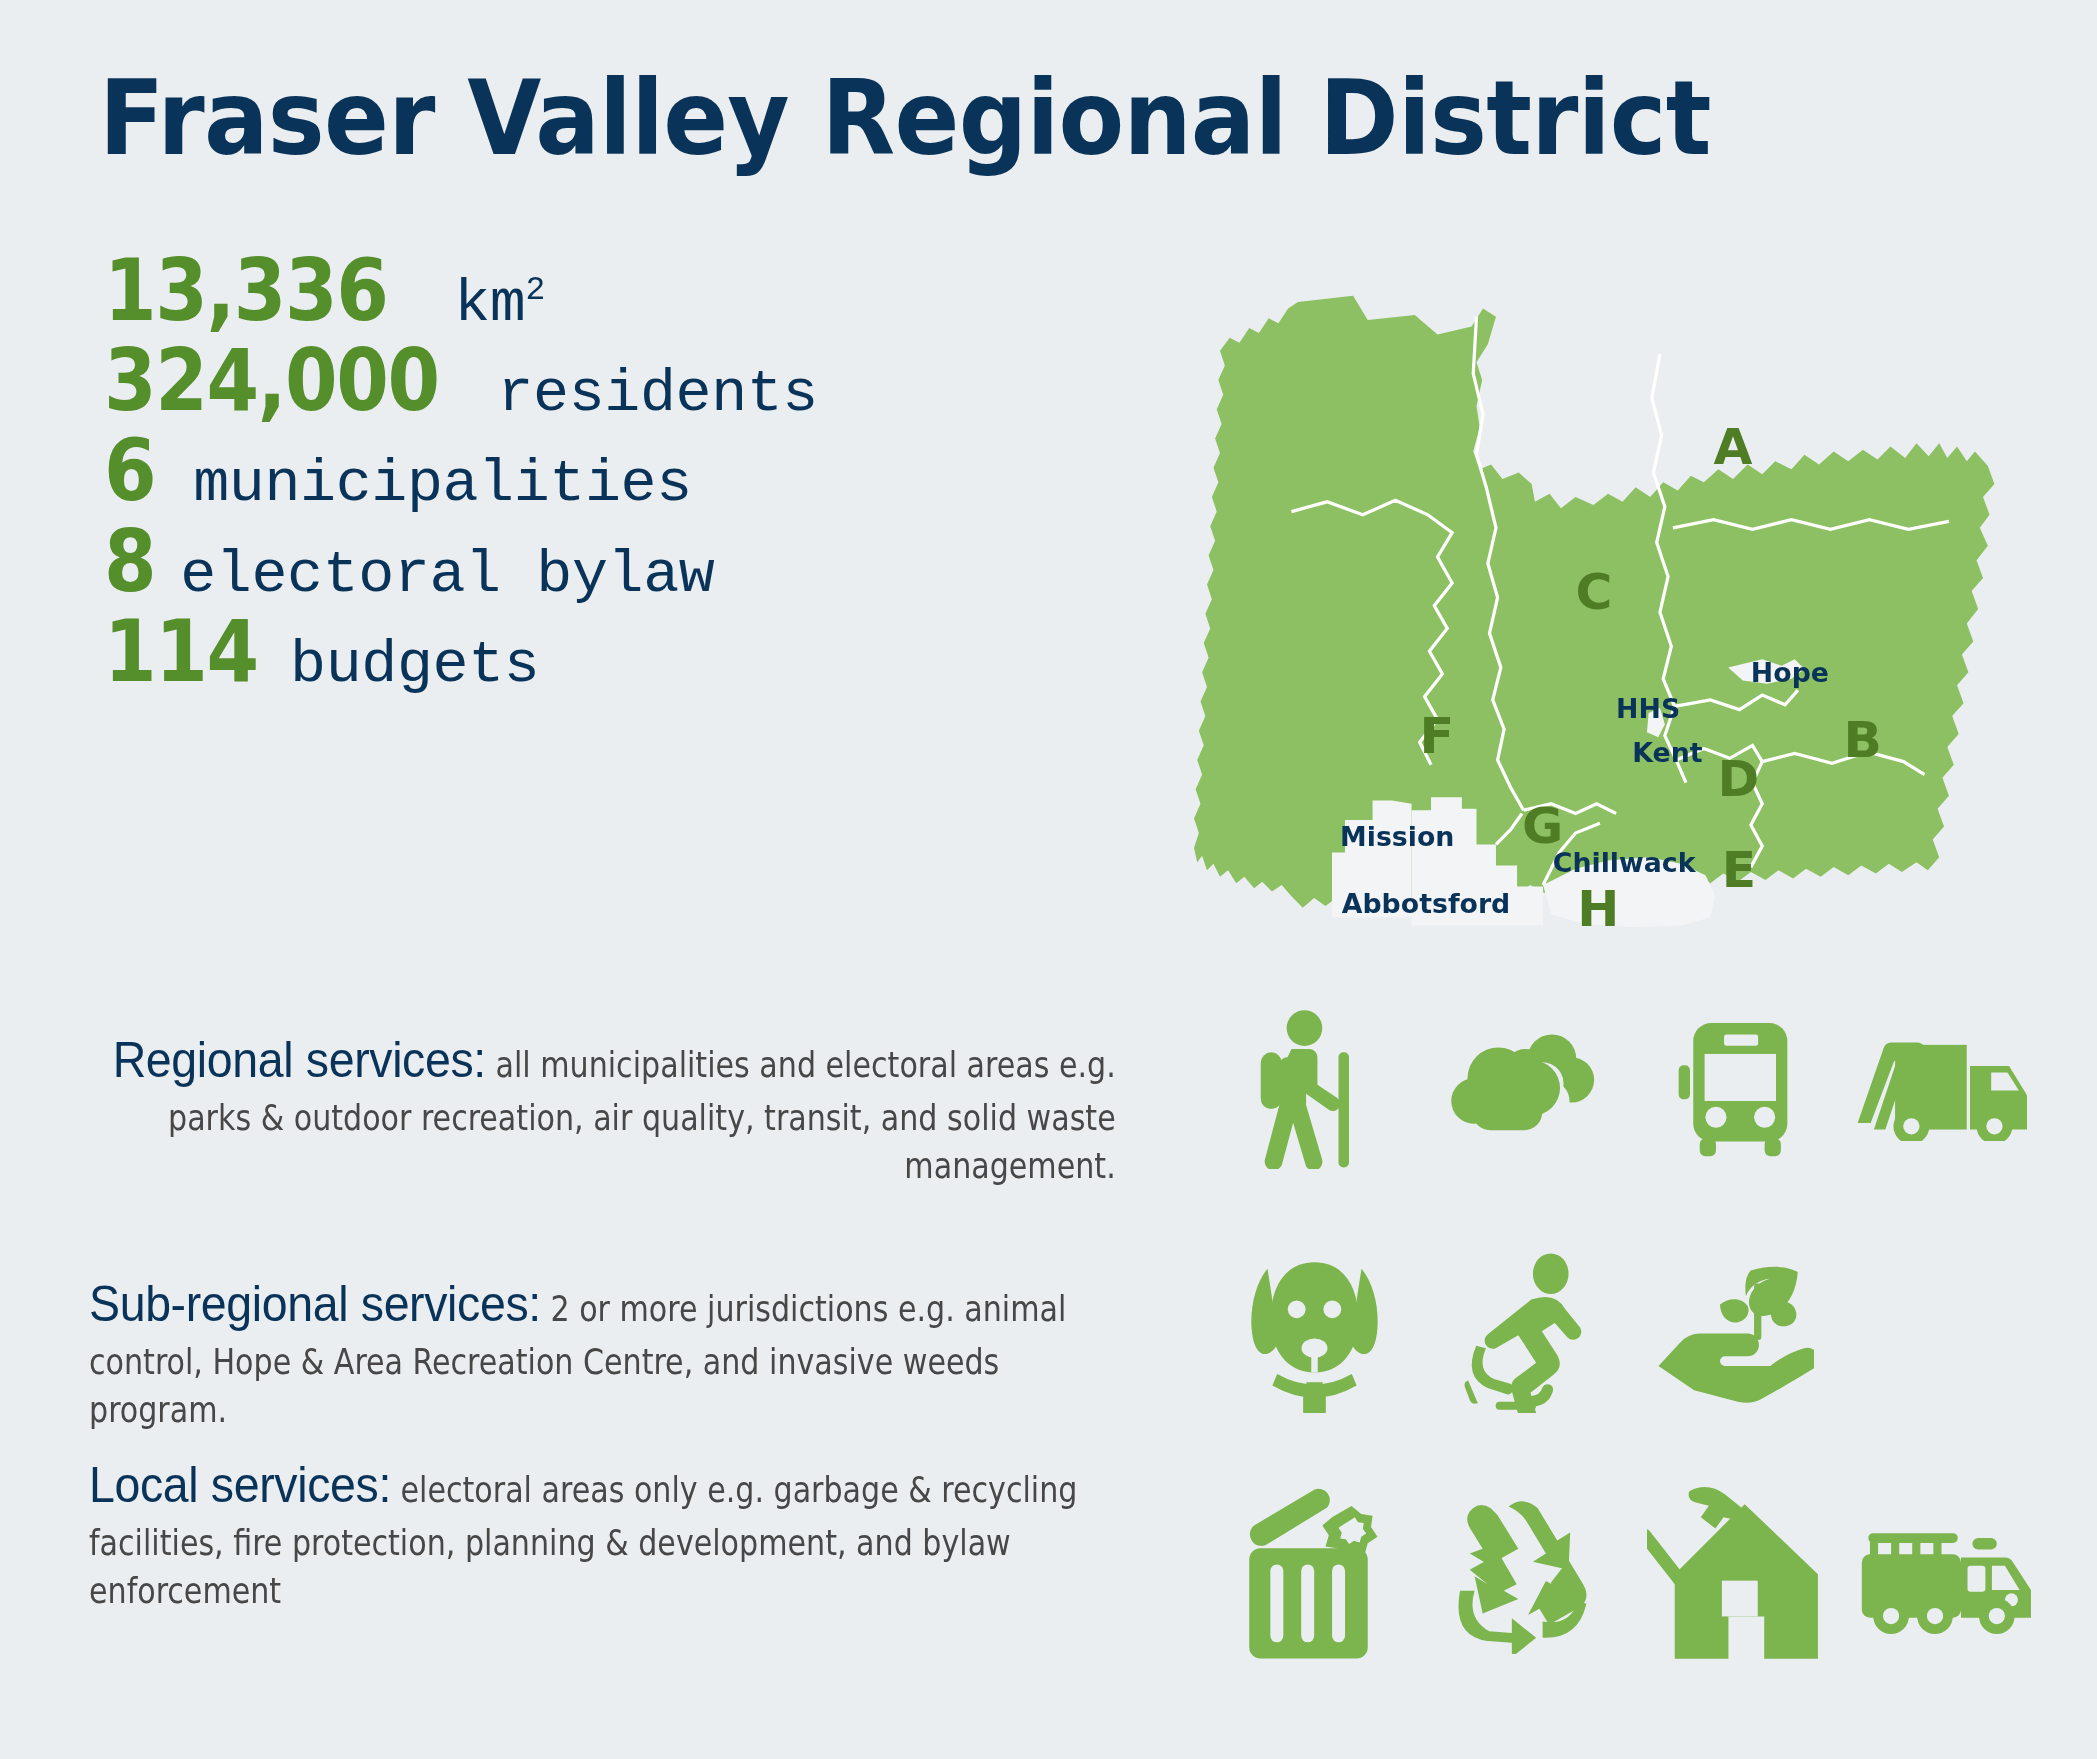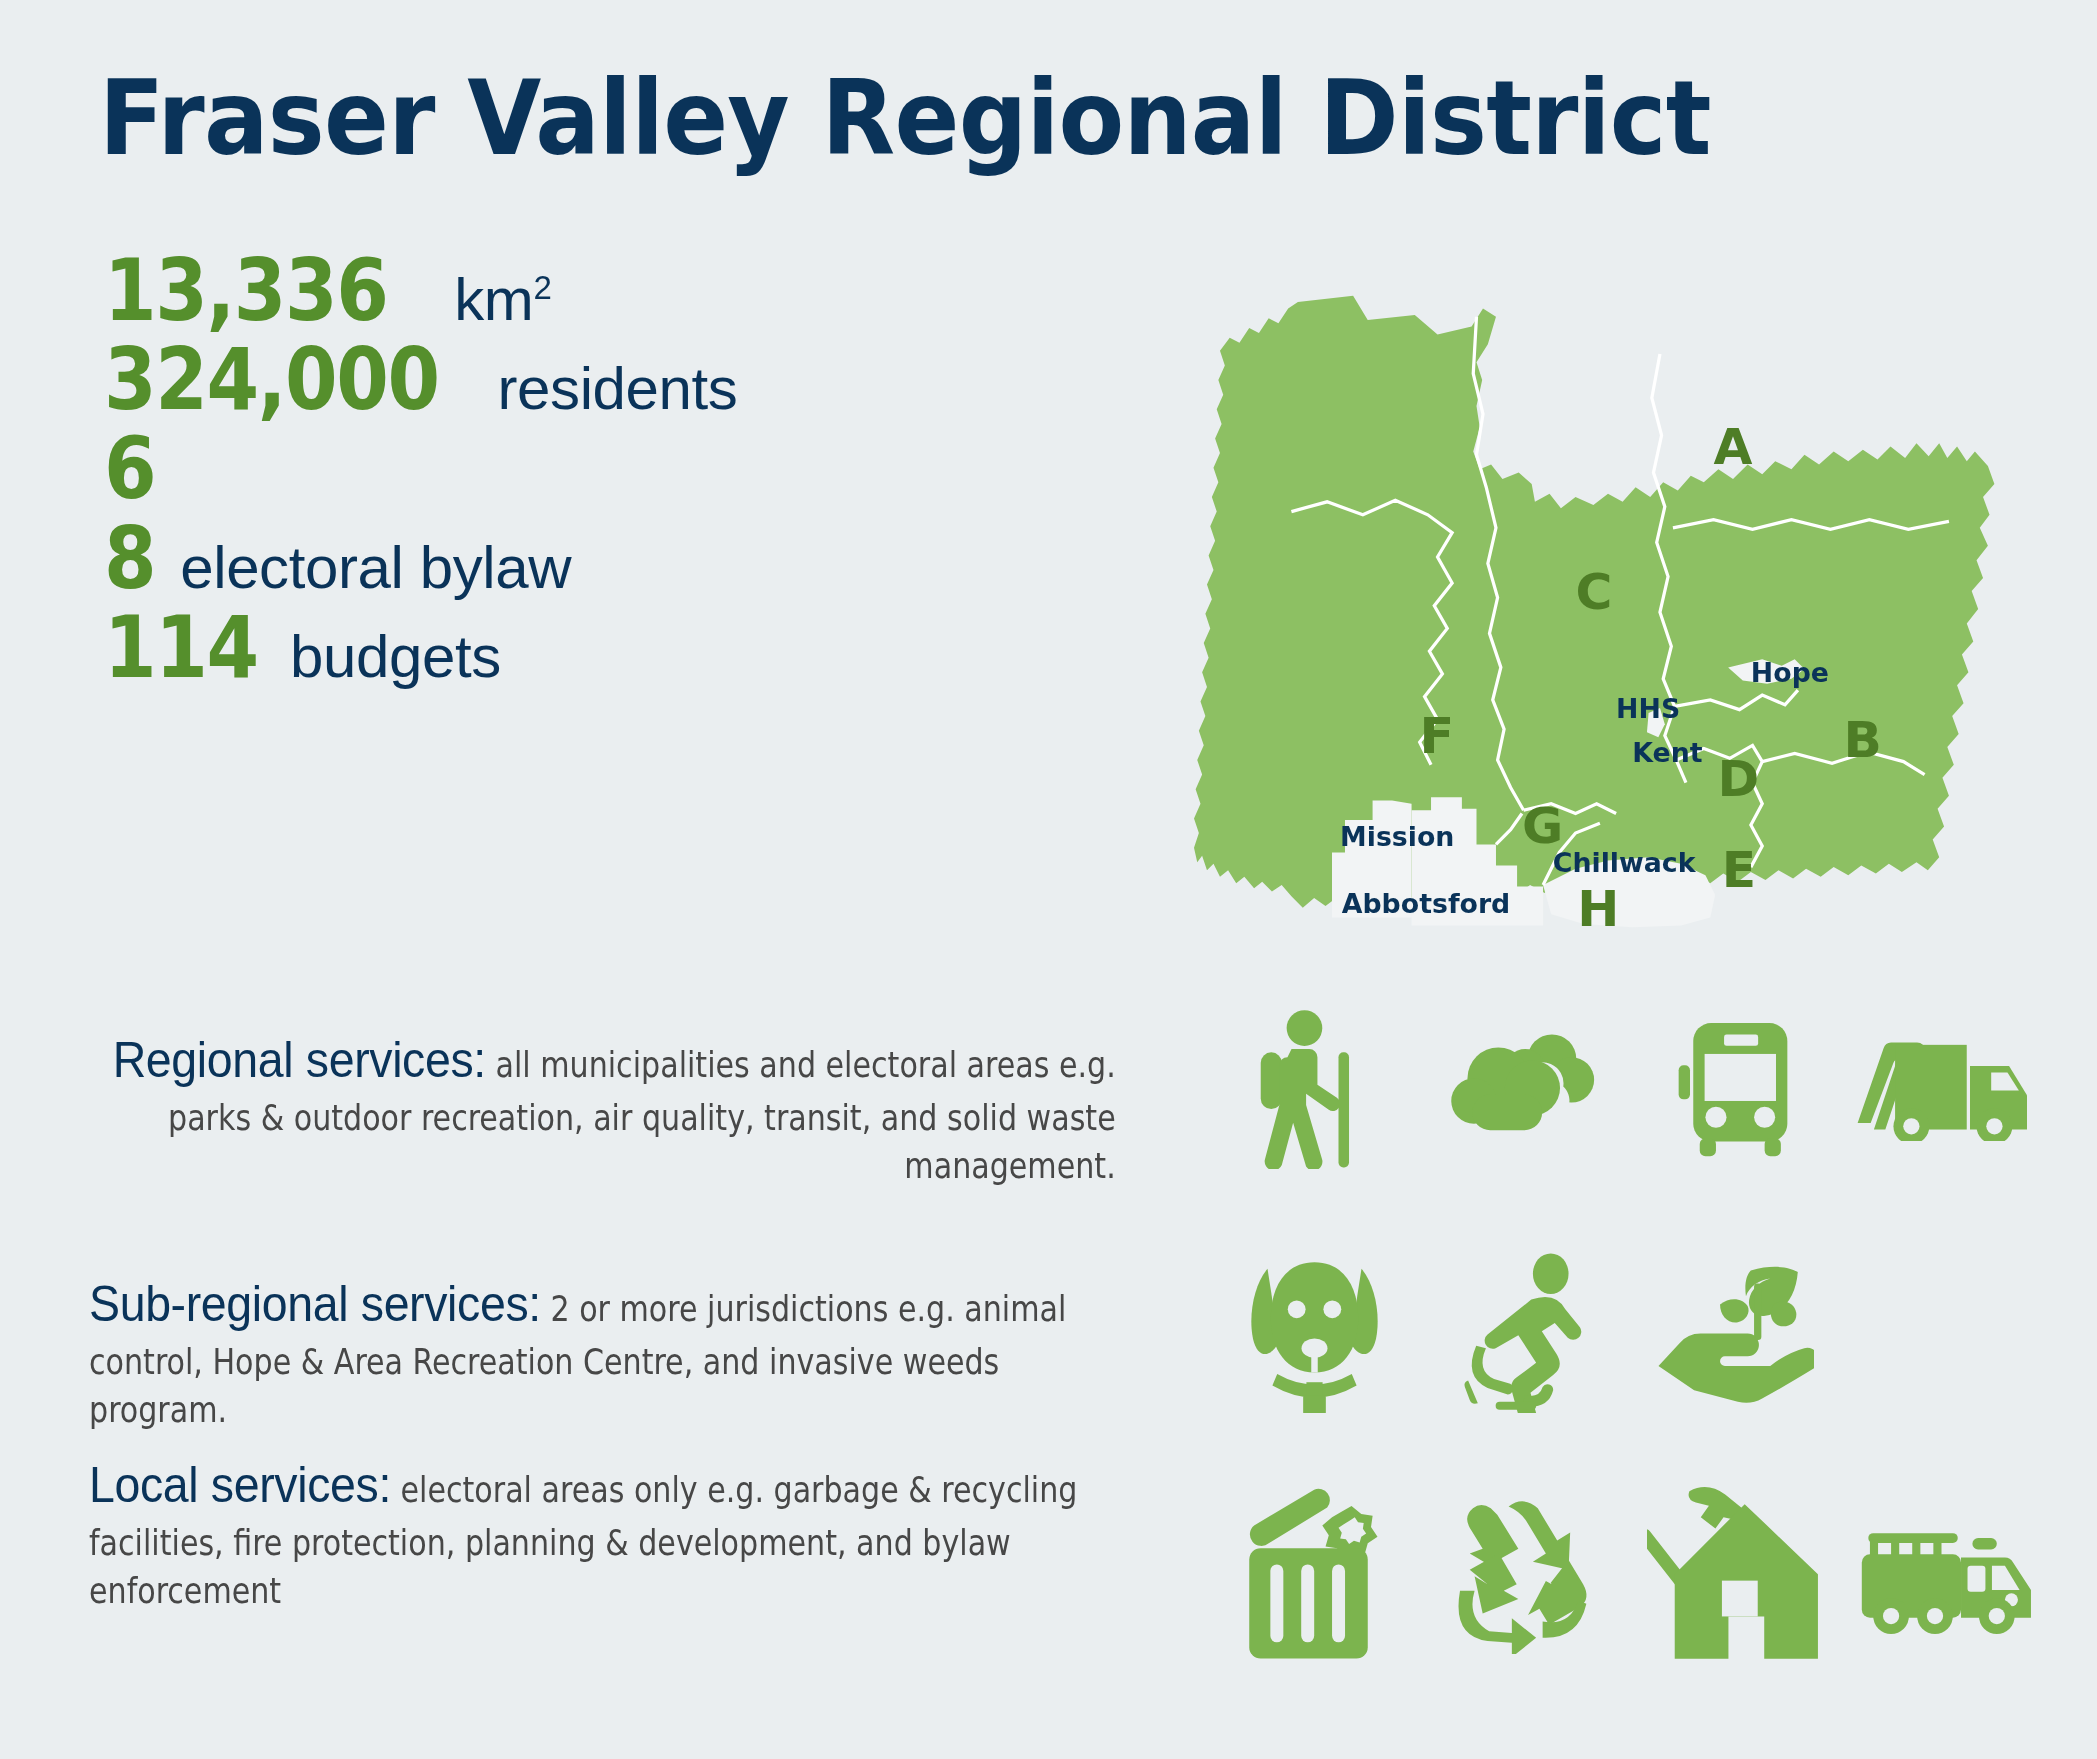--- a/index.html
+++ b/index.html
@@ -36,21 +36,21 @@
     font-family:"DejaVu Sans", sans-serif;
     font-weight:bold;
     font-size:86px;
     color:#558f2c;
     transform:scaleX(0.88);
     transform-origin:left bottom;
     line-height:1.0;
     letter-spacing:-1.6px;
   }
   .stat-lab{
-    font-family:Liberation Sans, sans-serif;
+    font-family:Liberation Mono, monospace;
     font-weight:300;
     font-size:60px;
     color:#0a3359;
     line-height:1.0;
     margin-left:3.2px;
     letter-spacing:-0.4px;
   }
   .stat-lab sup{font-size:0.55em;vertical-align:super;}
   .r1 .stat-num{font-size:86px;}
   .r1 .stat-lab{margin-left:28px;}
@@ -121,20 +121,21 @@
       <span class="stat-lab"><span>km</span><sup>2</sup></span>
     </div>
 
     <div class="stat-row r2">
       <span class="stat-num">324,000</span>
       <span class="stat-lab">residents</span>
     </div>
 
     <div class="stat-row r3">
       <span class="stat-num">6</span>
+      <span class="stat-lab">municipalities</span>
     </div>
 
     <div class="stat-row r4">
       <span class="stat-num">8</span>
       <span class="stat-lab">electoral bylaw</span>
     </div>
 
     <div class="stat-row r5">
       <span class="stat-num">114</span>
       <span class="stat-lab">budgets</span>

